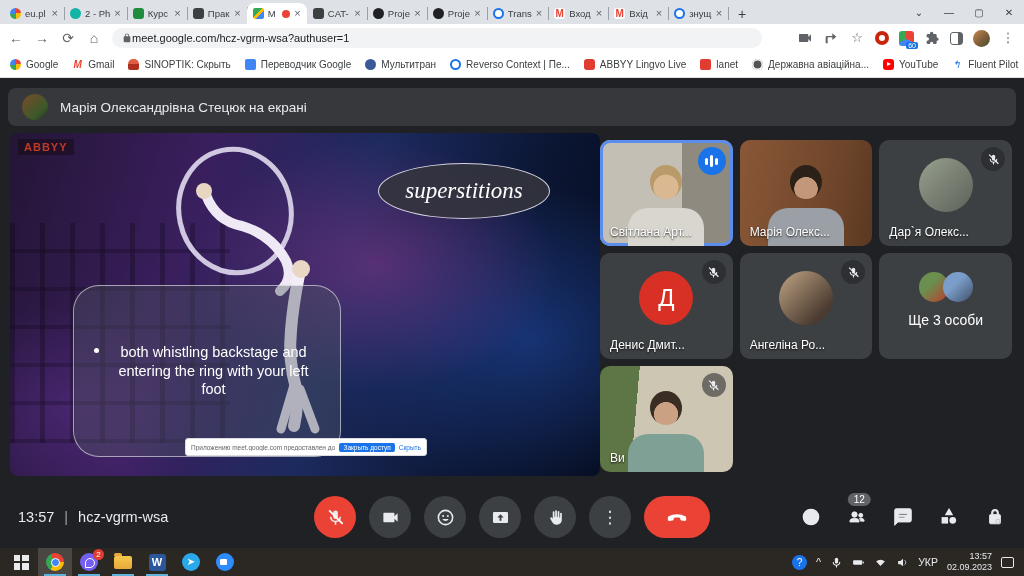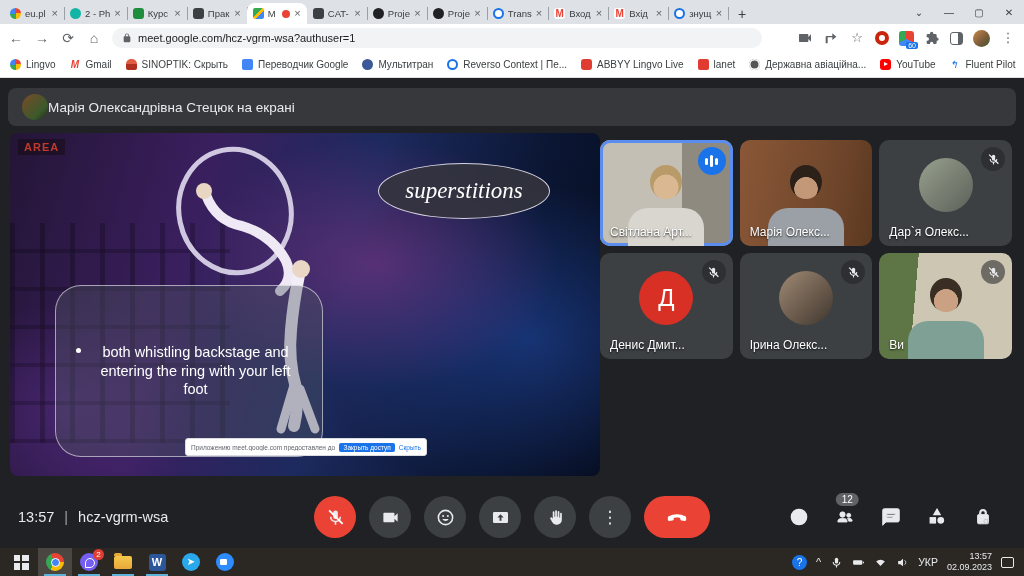--- a/index.html
+++ b/index.html
@@ -22,21 +22,21 @@
   .fav-gmail { background:#fff; position:relative; }
   .fav-gmail::after { content:"M"; position:absolute; inset:0; color:#ea4335; font-size:10px; font-weight:bold; text-align:center; line-height:11px; }
   .fav-rev { border-radius:50%; background:#fff; border:2px solid #1a73e8; }
   .rec-dot { width:8px; height:8px; border-radius:50%; background:#ea4335; flex:none; }
   .newtab { width:20px; height:20px; margin-left:4px; color:#3c4043; font-size:14px; text-align:center; line-height:20px; }
   .wincontrols { margin-left:auto; display:flex; align-items:center; height:24px; }
   .wincontrols span { width:30px; text-align:center; font-size:10px; color:#3c4043; }
 
   .toolbar { position:absolute; left:0; top:24px; width:1024px; height:28px; background:#ffffff; display:flex; align-items:center; padding:0 8px; gap:10px; }
   .navic { color:#5f6368; font-size:14px; width:16px; text-align:center; }
-  .omnibox { flex:1; max-width:650px; height:20px; background:#f1f3f4; border-radius:10px; display:flex; align-items:center; padding:0 10px; gap:6px; }
+  .omnibox { flex:1; max-width:650px; height:20px; background:#f1f3f4; border-radius:10px; display:flex; align-items:center; padding:0 10px; }
   .omnibox .url { font-size:11px; color:#202124; white-space:nowrap; }
   .lock-svg { width:10px; height:10px; fill:#5f6368; }
   .tools-right { margin-left:auto; display:flex; align-items:center; gap:10px; }
   .tool-ic { width:16px; height:16px; fill:#5f6368; color:#5f6368; font-size:13px; text-align:center; line-height:16px; }
   .opera-o { width:14px; height:14px; border-radius:50%; border:4px solid #c9250d; }
   .ext-badged { position:relative; width:15px; height:15px; border-radius:3px; background:conic-gradient(#ea4335 0 120deg,#4285f4 0 240deg,#34a853 0); }
   .ext-badge { position:absolute; right:-4px; bottom:-3px; background:#1a73e8; color:#fff; font-size:7px; padding:0 2px; border-radius:2px; }
   .side-ic { width:13px; height:13px; border:1.5px solid #5f6368; border-radius:3px; position:relative; }
   .side-ic::after { content:""; position:absolute; right:0; top:0; bottom:0; width:4px; background:#5f6368; }
   .avatar-chip { width:17px; height:17px; border-radius:50%; background:linear-gradient(135deg,#c98a4b,#7a5a3a 60%,#3a5a2a); }
@@ -54,39 +54,39 @@
   .bmi-abbyy { background:#e03c31; border-radius:3px; }
   .bmi-lanet { background:#e03c31; }
   .bmi-globe { border-radius:50%; background:#555; box-shadow:inset 0 0 0 1.5px #fff; }
   .bmi-yt { background:#ff0000; border-radius:3px; position:relative; }
   .bmi-yt::after { content:""; position:absolute; left:4px; top:3px; border-left:4px solid #fff; border-top:2.5px solid transparent; border-bottom:2.5px solid transparent; }
   .bmi-fluent { background:#fff; position:relative; }
   .bmi-fluent::after { content:"↰"; position:absolute; inset:0; color:#1a73e8; font-size:10px; line-height:11px; }
 
   
   .meet { position:absolute; left:0; top:78px; width:1024px; height:470px; background:#202124; }
-  .banner { position:absolute; left:8px; top:10px; right:8px; height:38px; background:#37383b; border-radius:8px; display:flex; align-items:center; padding:0 14px; }
+  .banner { position:absolute; left:8px; top:10px; right:8px; height:38px; background:#37383b; border-radius:8px; display:flex; align-items:center; gap:12px; padding:0 14px; }
   .banner-av { width:26px; height:26px; border-radius:50%; background:linear-gradient(135deg,#7a4a2a,#3a5a2a 70%,#222); }
   .banner-text { color:#e8eaed; font-size:13.5px; }
 
   .stage { position:absolute; left:10px; top:55px; width:590px; height:343px; border-radius:8px; overflow:hidden;
     background:
       radial-gradient(260px 180px at 62% 38%, rgba(200,60,160,0.35), transparent 70%),
       radial-gradient(300px 220px at 88% 60%, rgba(40,90,200,0.45), transparent 70%),
       radial-gradient(200px 150px at 10% 80%, rgba(120,60,180,0.30), transparent 70%),
       linear-gradient(105deg,#241536 0%,#3a1f5e 30%,#1c2a5e 55%,#0b1633 80%,#060c1e 100%);
   }
   .truss { position:absolute; left:0; top:90px; width:220px; height:220px; opacity:.5;
     background:repeating-linear-gradient(90deg, rgba(0,0,0,.45) 0 5px, transparent 5px 30px),
                repeating-linear-gradient(0deg, rgba(0,0,0,.4) 0 4px, transparent 4px 38px); }
   .acro { position:absolute; left:0; top:0; width:100%; height:100%; }
   .slide-logo { position:absolute; left:8px; top:6px; font-size:11px; font-weight:bold; color:#c0392b; background:rgba(20,10,15,.5); padding:2px 6px; letter-spacing:1px; }
   .title-ellipse { position:absolute; left:368px; top:30px; width:172px; height:56px; background:rgba(52,52,62,.88); border:1.5px solid #d8d4e2; border-radius:50%; display:flex; align-items:center; justify-content:center; }
   .title-ellipse span { font-family:"Liberation Serif", serif; font-style:italic; font-size:23px; color:#fff; }
-  .box-left { position:absolute; left:45px; top:152px; width:268px; height:172px; background:rgba(80,86,100,.40); border:1.5px solid rgba(255,255,255,.55); border-radius:26px; padding:16px 20px; display:flex; flex-direction:column; justify-content:center; }
+  .box-left { position:absolute; left:63px; top:152px; width:268px; height:172px; background:rgba(80,86,100,.40); border:1.5px solid rgba(255,255,255,.55); border-radius:26px; padding:16px 20px; display:flex; flex-direction:column; justify-content:center; }
   .box-right { position:absolute; left:362px; top:122px; width:178px; height:186px; background:rgba(80,86,100,.35); border:1.5px solid rgba(255,255,255,.55); border-radius:28px; display:flex; align-items:center; padding:0 14px; }
   .bullet { display:flex; gap:8px; color:#fff; font-size:14.5px; line-height:1.3; text-align:center; }
   .bullet .dot { flex:none; margin-top:5px; width:5px; height:5px; border-radius:50%; background:#fff; }
   .share-notice { position:absolute; left:175px; top:305px; width:242px; height:18px; background:#fff; border:1px solid #dadce0; border-radius:3px; display:flex; align-items:center; gap:4px; padding:0 5px; }
   .share-notice .nt { font-size:6.5px; color:#5f6368; white-space:nowrap; overflow:hidden; flex:1; }
   .share-notice .nb { font-size:6.5px; color:#fff; background:#1a73e8; border-radius:2px; padding:1px 4px; white-space:nowrap; }
   .share-notice .nl { font-size:6.5px; color:#1a73e8; white-space:nowrap; }
 
   
   .grid { position:absolute; left:600px; top:62px; width:418px; display:grid; grid-template-columns:repeat(3,1fr); gap:7px; padding-right:6px; }
@@ -125,21 +125,21 @@
   .controls { position:absolute; left:0; bottom:0; width:100%; height:62px; display:flex; align-items:center; }
   .meta { display:flex; align-items:center; gap:10px; padding-left:18px; color:#e8eaed; font-size:14.5px; }
   .meta .sep { color:#9aa0a6; }
   .btn-row { position:absolute; left:50%; transform:translateX(-50%); display:flex; align-items:center; gap:13px; }
   .cbtn { width:42px; height:42px; border-radius:50%; background:#3c4043; display:flex; align-items:center; justify-content:center; }
   .cbtn svg { width:19px; height:19px; fill:#e8eaed; }
   .cbtn.red { background:#ea4335; }
   .cbtn .dots { color:#e8eaed; font-size:17px; }
   .endcall { width:66px; height:42px; border-radius:21px; background:#ea4335; display:flex; align-items:center; justify-content:center; }
   .endcall svg { width:22px; height:22px; fill:#fff; }
-  .right-ics { margin-left:auto; display:flex; gap:24px; padding-right:30px; }
+  .right-ics { margin-left:auto; display:flex; gap:24px; padding-right:18px; }
   .ric { position:relative; width:22px; height:22px; display:flex; align-items:center; justify-content:center; }
   .ric svg { width:20px; height:20px; fill:#e8eaed; stroke:#e8eaed; }
   .count-badge { position:absolute; top:-13px; left:50%; transform:translateX(-40%); background:#5f6368; color:#fff; font-size:10px; border-radius:8px; padding:1px 6px; }
 
   
   .taskbar { position:absolute; left:0; bottom:0; width:1024px; height:28px; background:#2b2824; display:flex; align-items:center; padding:0 4px; }
   .tb { width:34px; height:28px; display:flex; align-items:center; justify-content:center; position:relative; }
   .tb.open::after { content:""; position:absolute; bottom:0; left:6px; right:6px; height:2.5px; background:#5fb2d9; }
   .tb.focus { background:#4a4742; }
   .win-logo { width:15px; height:15px; display:grid; grid-template-columns:1fr 1fr; gap:1.5px; }
@@ -265,21 +265,21 @@
       </svg>
     <span class="side-ic"></span>
     <span class="avatar-chip"></span>
     <span class="tool-ic">⋮</span>
   </div>
 </div>
 
 <div class="bookmarks">
   <span class="bm">
       <i class="bmi bmi-g"></i>
-      <span>Lingvo</span>
+      <span>Google</span>
     </span>
   <span class="bm">
       <i class="bmi bmi-gmail"></i>
       <span>Gmail</span>
     </span>
   <span class="bm">
       <i class="bmi bmi-sinoptik"></i>
       <span>SINOPTIK: Скрыть</span>
     </span>
   <span class="bm">
@@ -328,21 +328,21 @@
     <div class="truss"></div>
     <svg class="acro" viewBox="0 0 590 343">
       <ellipse cx="225" cy="78" rx="56" ry="62" fill="none" stroke="#cfc8e0" stroke-width="5" transform="rotate(-12 225 78)"></ellipse>
       <path d="M196 62 q10 26 36 31 q30 9 44 35 q8 18 -6 30" stroke="#efe9f5" stroke-width="10" fill="none" stroke-linecap="round"></path>
       <circle cx="194" cy="58" r="8" fill="#e8d5c2"></circle>
       <path d="M289 142 q-6 30 -8 55 q-3 30 5 58 q3 15 -2 38" stroke="#f2eef8" stroke-width="12" fill="none" stroke-linecap="round"></path>
       <circle cx="291" cy="136" r="9" fill="#e9d6c4"></circle>
       <path d="M284 252 l-13 44" stroke="#f2eef8" stroke-width="9" stroke-linecap="round"></path>
       <path d="M290 256 l15 40" stroke="#f2eef8" stroke-width="9" stroke-linecap="round"></path>
     </svg>
-    <div class="slide-logo">AREA</div>
+    <div class="slide-logo">ABBYY</div>
     <div class="title-ellipse">
       <span>superstitions</span>
     </div>
     <div class="box-left">
       <div class="bullet">
           <span class="dot"></span>
           <span>both whistling backstage and entering the ring with your left foot</span>
         </div>
     </div>
     <div class="share-notice">
@@ -391,22 +391,29 @@
       <span class="name">Денис Дмит...</span>
     </div>
     <div class="tile">
       <span class="mic-off">
           <svg viewBox="0 0 24 24">
             <path d="M12 14a3 3 0 0 0 3-3V6a3 3 0 0 0-6 0v5a3 3 0 0 0 3 3z"></path>
             <path d="M17 11a5 5 0 0 1-10 0H5a7 7 0 0 0 6 6.9V21h2v-3.1A7 7 0 0 0 19 11h-2z"></path>
             <line x1="4" y1="3" x2="21" y2="20" stroke="#e8eaed" stroke-width="2.4"></line>
           </svg>
         </span>
-      <span class="av-circle av6"></span>
-      <span class="name">Ірина Олекс...</span>
+      <span class="av-circle av5"></span>
+      <span class="name">Ангеліна Ро...</span>
+    </div>
+    <div class="tile">
+      <span class="more-avs">
+          <i></i>
+          <i></i>
+        </span>
+      <span class="more-name">Ще 3 особи</span>
     </div>
     <div class="tile p8">
       <span class="mic-off">
           <svg viewBox="0 0 24 24">
             <path d="M12 14a3 3 0 0 0 3-3V6a3 3 0 0 0-6 0v5a3 3 0 0 0 3 3z"></path>
             <path d="M17 11a5 5 0 0 1-10 0H5a7 7 0 0 0 6 6.9V21h2v-3.1A7 7 0 0 0 19 11h-2z"></path>
             <line x1="4" y1="3" x2="21" y2="20" stroke="#e8eaed" stroke-width="2.4"></line>
           </svg>
         </span>
       <span class="pv-head"></span>

